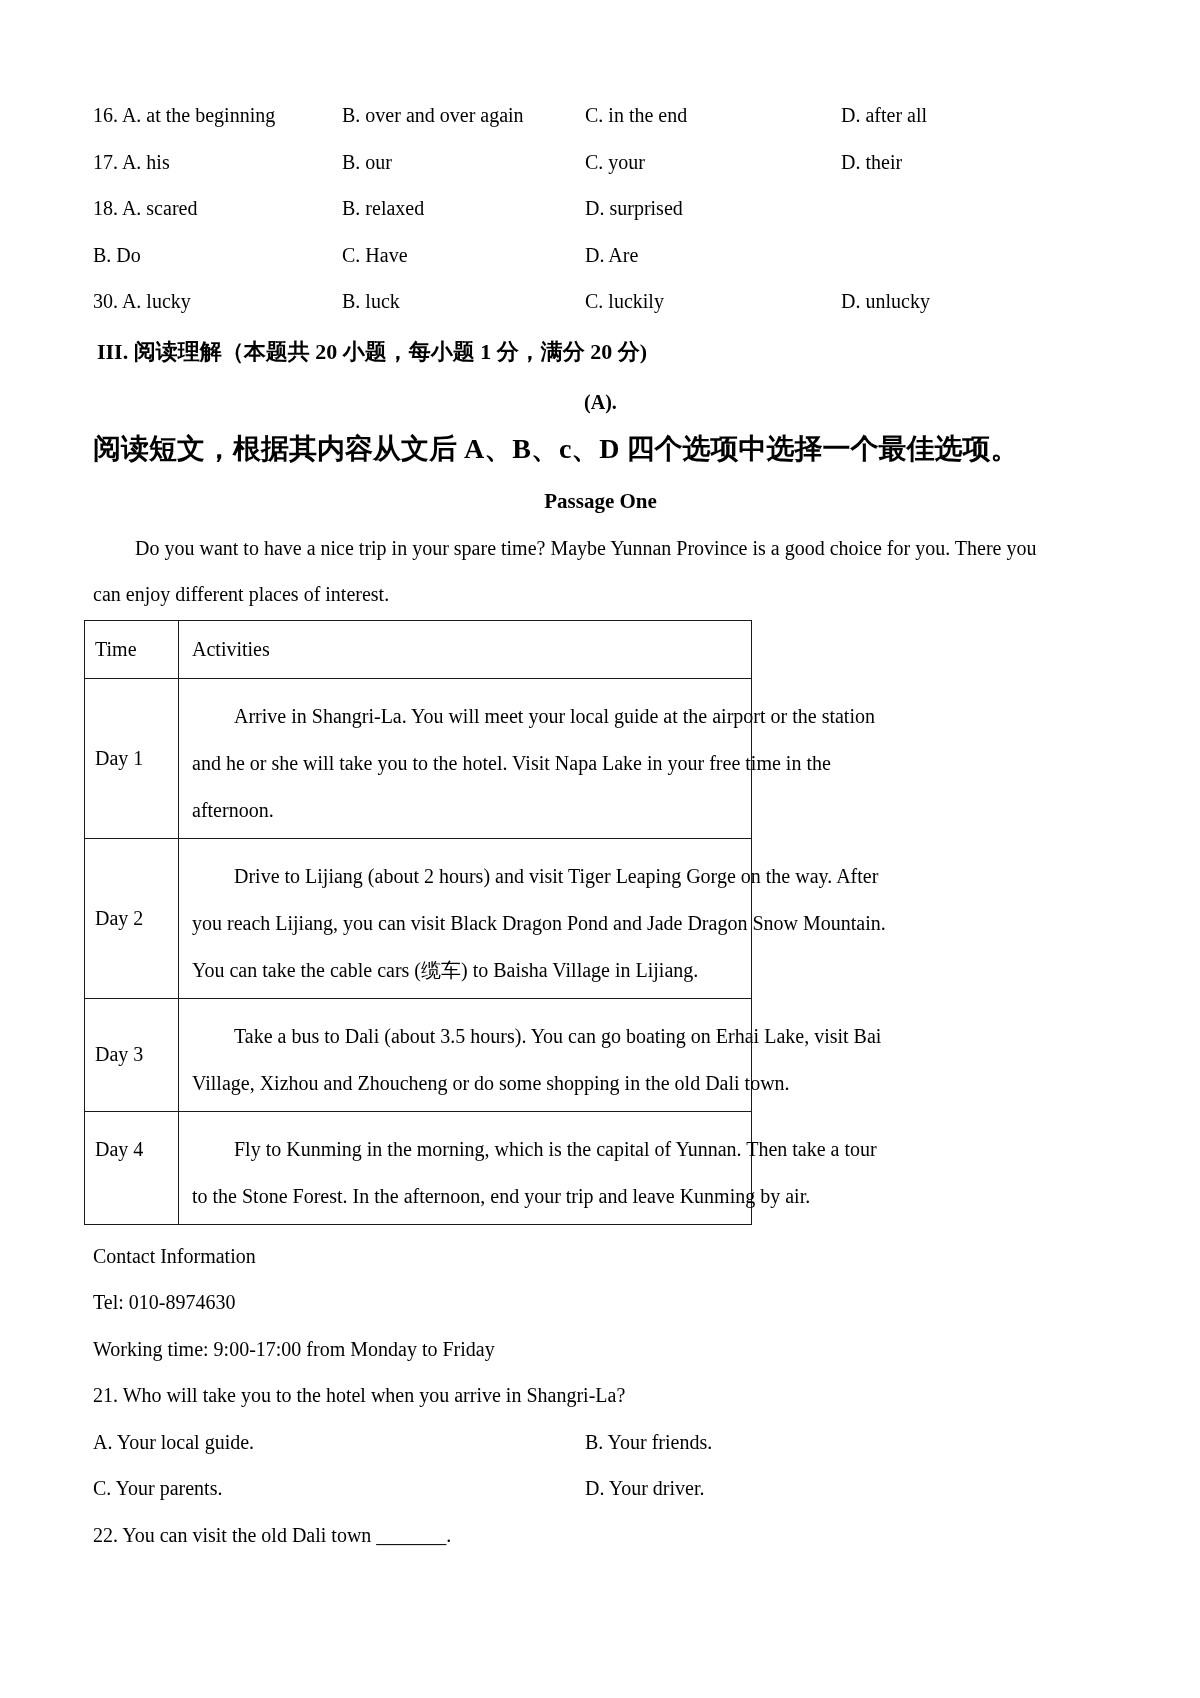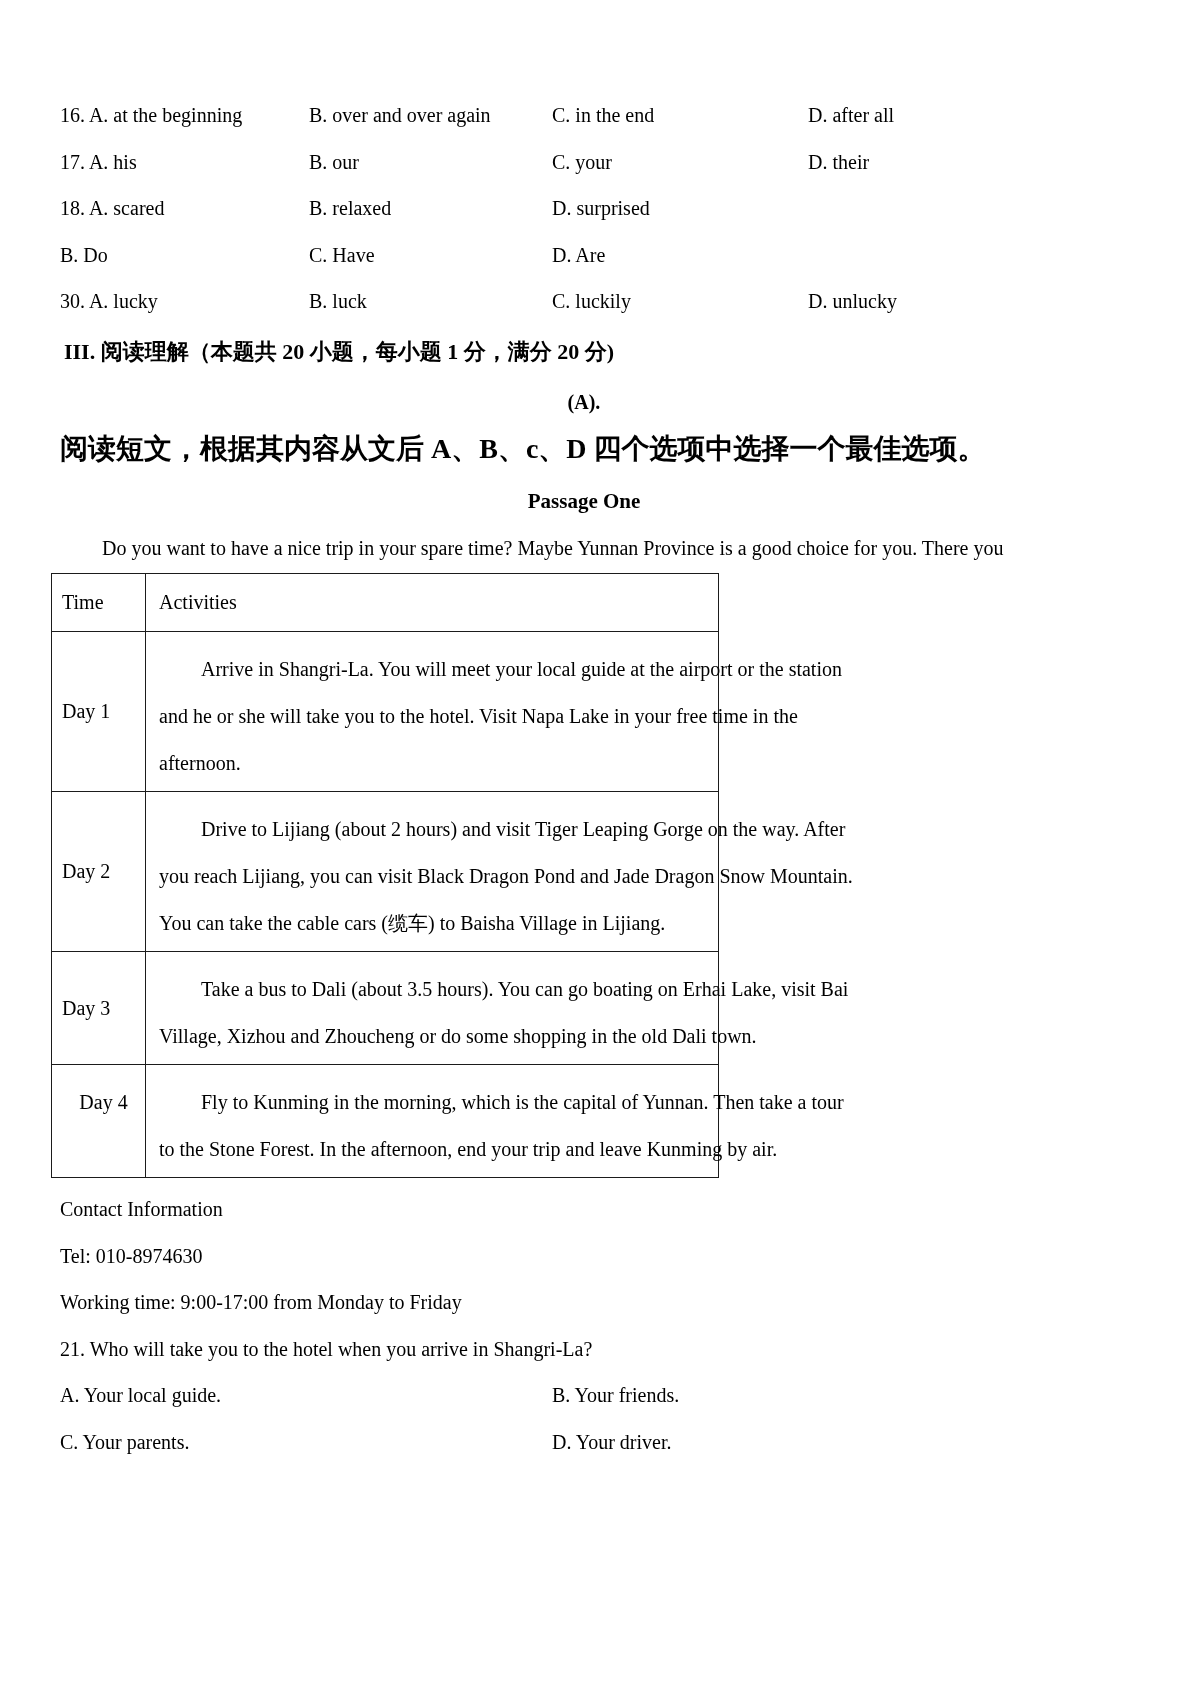--- a/index.html
+++ b/index.html
@@ -3,21 +3,21 @@
 <meta charset="utf-8">
 <style>
   html,body{margin:0;padding:0;background:#e8e8e8;}
   .page{
     position:relative;
     width:1200px;height:1698px;
     margin:0 auto;
     background:#ffffff;
     color:#000000;
     box-sizing:border-box;
-    padding:92px 92px 0 60px;
+    padding:92px 92px 0 93px;
     font-family:"Liberation Serif","DejaVu Serif",serif;
     font-size:20px;
     overflow:hidden;
   }
   .line{line-height:46.5px;white-space:nowrap;}
   .opt-row{display:grid;grid-template-columns:249px 243px 256px 1fr;}
   .sec-head{font-size:22px;font-weight:bold;line-height:46.5px;white-space:nowrap;margin:4px;}
   .part-label{font-size:20px;font-weight:bold;text-align:center;line-height:46.5px;}
   .instruction{font-size:28px;font-weight:bold;line-height:46.5px;white-space:nowrap;}
   .passage-title{font-size:21px;font-weight:bold;text-align:center;line-height:46.5px;margin-top:6px;}
@@ -28,21 +28,21 @@
     width:668px;
     margin-left:-9px;
     margin-top:2px;
   }
   table.itin td{border:1.5px solid #1b1b1b;}
   td.tcol{width:83px;padding:0 0 0 10px;vertical-align:middle;}
   td.hcell{height:55px;vertical-align:middle;}
   td.acth{padding-left:13px;}
   td.act{padding:14px 18px 4px 13px;vertical-align:middle;}
   .cl{line-height:47px;white-space:nowrap;}
-  tr.vtop td{vertical-align:top;text-align:center;}
+  tr.vtop td{vertical-align:top;}
   tr.vtop td.tcol{padding-top:14px;}
   tr.vtop td.tcol .cl{line-height:47px;}
   .contact-block{margin-top:8px;}
   .q-opts{display:grid;grid-template-columns:492px 1fr;}
 </style>
 </head>
 <body>
 
 <main class="page">
 
@@ -77,20 +77,21 @@
     </div>
   </section>
 
   <h2 class="sec-head">III. 阅读理解（本题共 20 小题，每小题 1 分，满分 20 分)</h2>
   <div class="part-label">(A).</div>
   <div class="instruction">阅读短文，根据其内容从文后 A、B、c、D 四个选项中选择一个最佳选项。</div>
   <div class="passage-title">Passage One</div>
 
   <section>
     <div class="line ind">Do you want to have a nice trip in your spare time? Maybe Yunnan Province is a good choice for you. There you</div>
+    <div class="line">can enjoy different places of interest.</div>
   </section>
 
   <table class="itin">
     <tbody>
       <tr>
         <td class="tcol hcell">Time</td>
         <td class="hcell acth">Activities</td>
       </tr>
       <tr>
         <td class="tcol">Day 1</td>
@@ -138,14 +139,17 @@
     <div class="q-opts line">
       <span>A. Your local guide.</span>
       <span>B. Your friends.</span>
     </div>
     <div class="q-opts line">
       <span>C. Your parents.</span>
       <span>D. Your driver.</span>
     </div>
   </section>
 
+  <section>
+    <div class="line">22. You can visit the old Dali town _______.</div>
+  </section>
 
 </main>
 
 </body></html>

